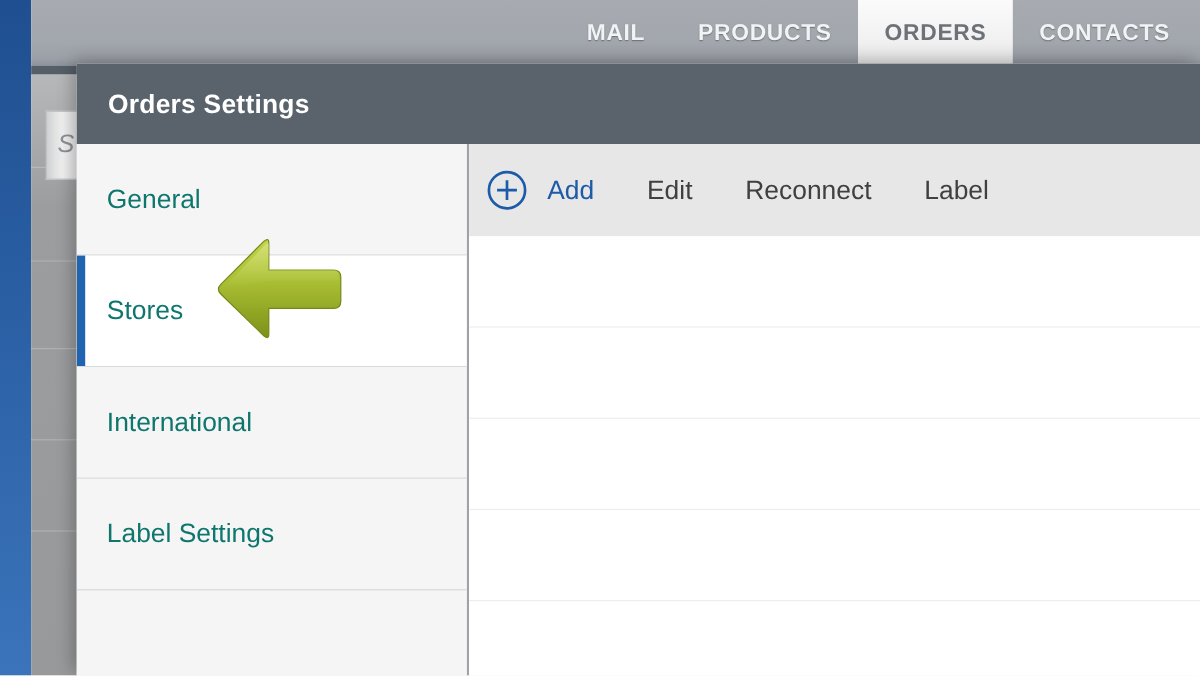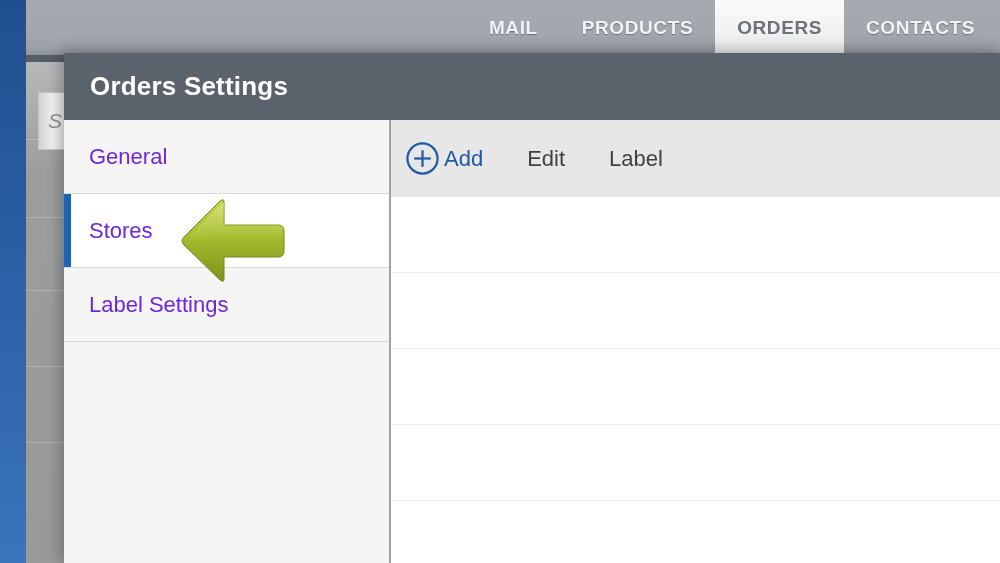--- a/index.html
+++ b/index.html
@@ -58,52 +58,52 @@
   
   .dialog {
     position:absolute; left:64px; top:53px; width:936px; height:510px;
     background:#ffffff; box-shadow:-3px -2px 14px rgba(0,0,0,.28);
   }
   .dialog-header {
     height:67px; background:#5a626c;
     display:flex; align-items:center; padding-left:26px;
   }
   .dialog-title {
-    color:#ffffff; font-size:26px; font-weight:bold; letter-spacing:.2px;
+    color:#ffffff; font-size:22px; font-weight:bold; letter-spacing:.2px;
   }
   .dialog-body { display:flex; height:443px; }
 
   
   .sidebar {
     width:327px; height:443px; background:#f5f5f5;
     border-right:2px solid #9fa3a7;
     position:relative; overflow:hidden;
   }
   .side-item {
-    height:74px; display:flex; align-items:center;
+    height:93px; display:flex; align-items:center;
     padding-left:25px; position:relative;
     border-bottom:1px solid #d7d9da;
-    color:#6d28d9; font-size:22px; cursor:pointer;
+    color:#0f766e; font-size:22px; cursor:pointer;
     background:#f5f5f5;
   }
   .side-item.selected { background:#ffffff; }
   .side-item.selected::before {
     content:""; position:absolute; left:0; top:0; bottom:0; width:7px;
     background:#2063b0;
   }
   .sidebar-filler { height:100%; background:#f5f5f5; }
 
   
   .content { flex:1; height:443px; background:#ffffff; position:relative; }
   .toolbar {
     height:77px; background:#e7e7e7;
     display:flex; align-items:center; padding-left:14px; gap:0;
   }
   .tb-btn {
-    display:flex; align-items:center; gap:4px;
+    display:flex; align-items:center; gap:16px;
     font-size:22px; padding:0 22px 0 0; cursor:pointer; white-space:nowrap;
   }
   .tb-btn.primary { color:#1d5aa8; padding-left:0; }
   .tb-btn.disabled { color:#404040; cursor:default; padding:0 22px; }
   .plus-icon { width:35px; height:35px; flex:none; display:block; }
 
   .list-area { position:relative; background:#ffffff; height:366px; }
   .list-row { height:76px; border-bottom:1px solid #ededed; }
 
   
@@ -144,38 +144,44 @@
     <div class="dialog-body">
 
       <div class="sidebar">
         <div class="side-item">
           <span>General</span>
         </div>
         <div class="side-item selected">
           <span>Stores</span>
         </div>
         <div class="side-item">
+          <span>International</span>
+        </div>
+        <div class="side-item">
           <span>Label Settings</span>
         </div>
         <div class="sidebar-filler"></div>
       </div>
 
       <div class="content">
 
         <div class="toolbar">
           <div class="tb-btn primary">
             <svg class="plus-icon" viewBox="0 0 36 36">
               <circle cx="18" cy="18" r="15.5" fill="none" stroke="#1d5aa8" stroke-width="2.3"></circle>
               <line x1="18" y1="9.5" x2="18" y2="26.5" stroke="#1d5aa8" stroke-width="2.3"></line>
               <line x1="9.5" y1="18" x2="26.5" y2="18" stroke="#1d5aa8" stroke-width="2.3"></line>
             </svg>
             <span>Add</span>
           </div>
           <div class="tb-btn disabled">
             <span>Edit</span>
+          </div>
+          <div class="tb-btn disabled">
+            <span>Reconnect</span>
           </div>
           <div class="tb-btn disabled">
             <span>Label</span>
           </div>
         </div>
 
         <div class="list-area">
           <div class="list-row"></div>
           <div class="list-row"></div>
           <div class="list-row"></div>

